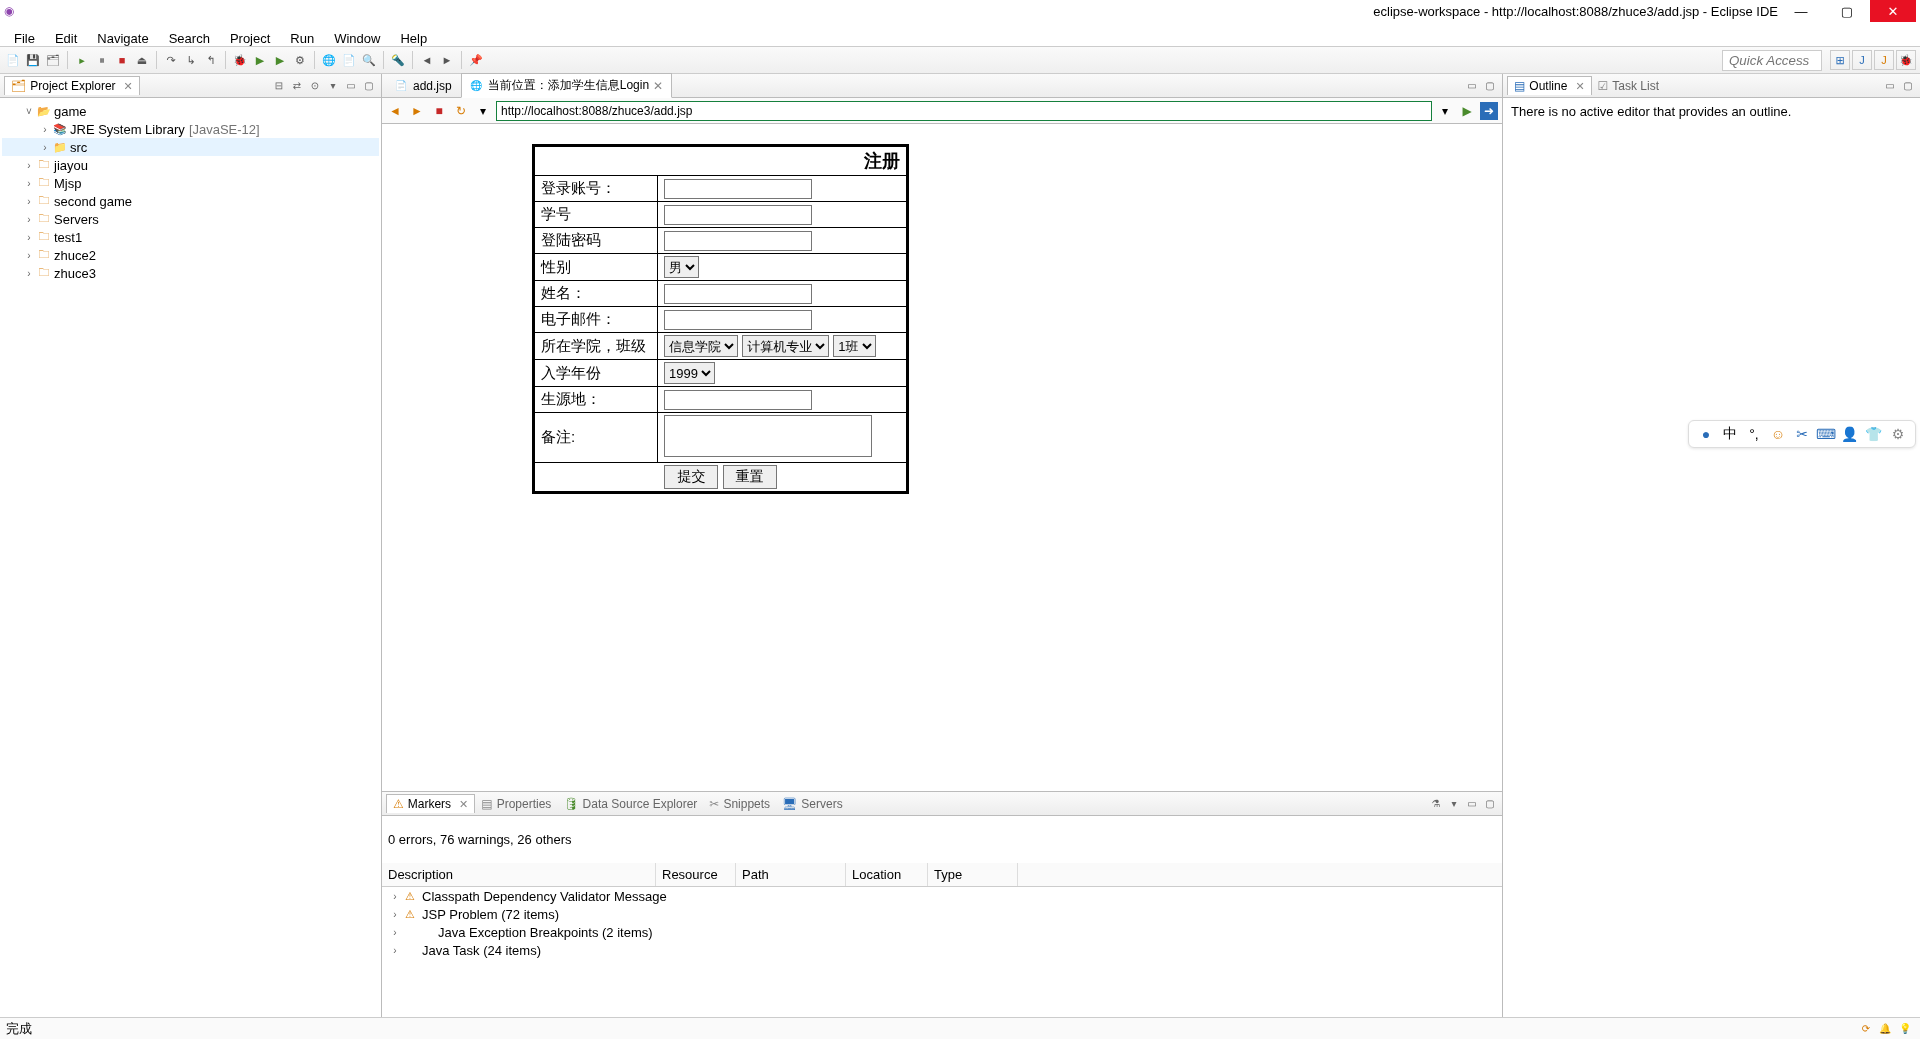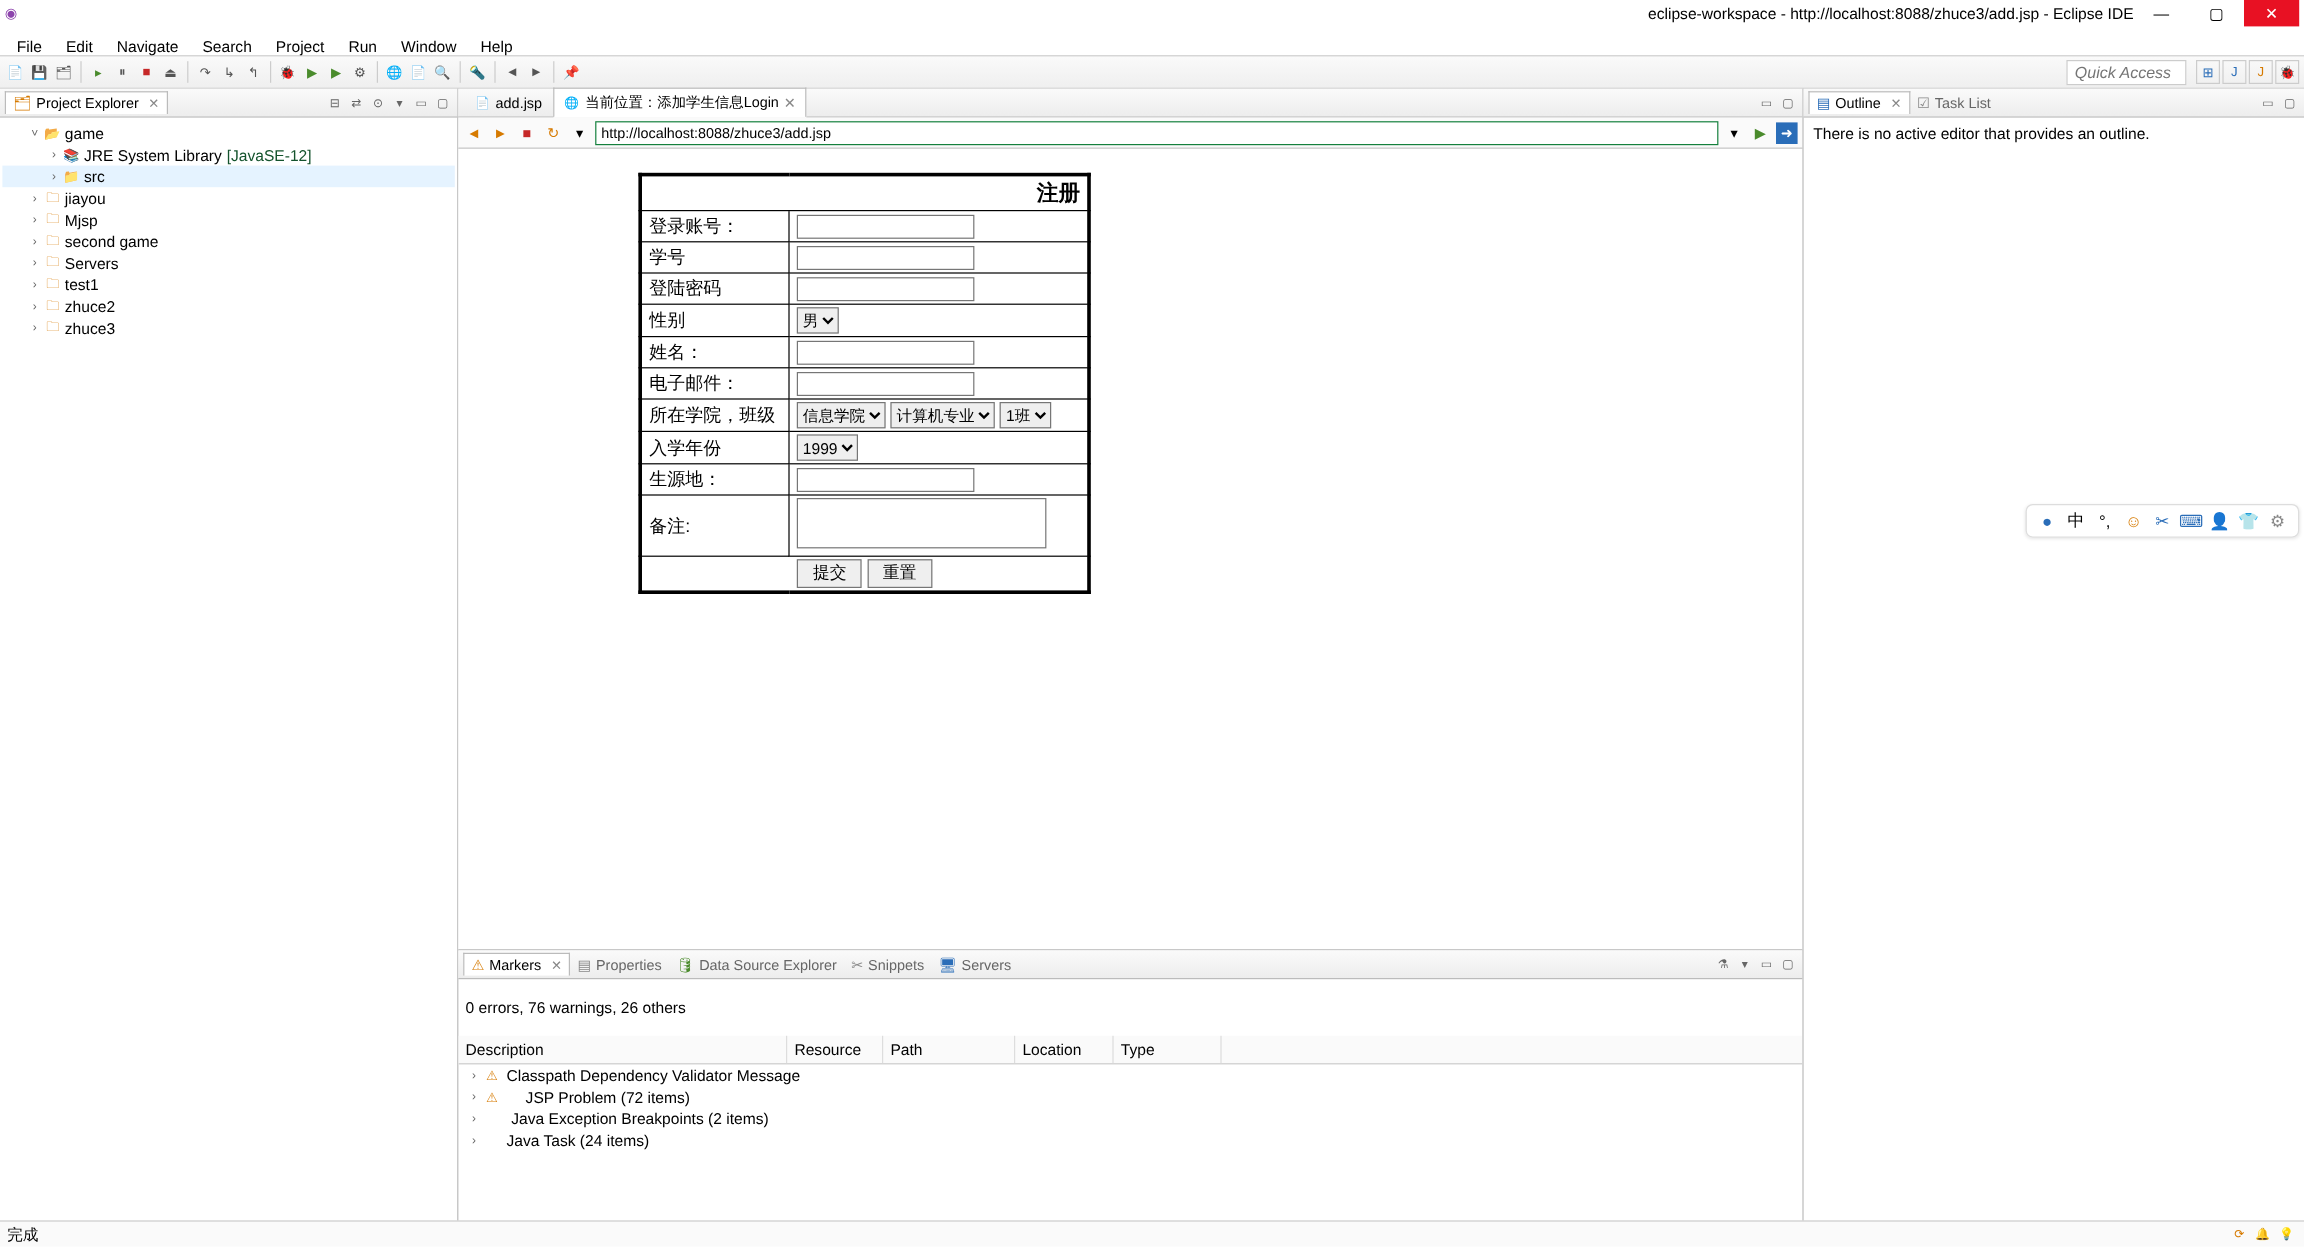--- a/index.html
+++ b/index.html
@@ -38,21 +38,21 @@
 .view-tab .x { font-size: 11px; color: #888; margin-left: 4px; }
 .view-tbs { margin-left: auto; display: flex; gap: 2px; padding-right: 4px; }
 .vtb { width: 16px; height: 16px; display: inline-flex; align-items: center; justify-content: center; font-size: 10px; color: #666; }
 
 
 .tree { padding: 4px 2px; overflow: auto; flex: 1; font-size: 13px; }
 .tree-row { display: flex; align-items: center; height: 18px; padding-left: 4px; }
 .tree-row .tw { width: 14px; display: inline-flex; justify-content: center; color: #666; font-size: 10px; }
 .tree-row .ic { width: 16px; display: inline-flex; justify-content: center; font-size: 11px; }
 .tree-row .lbl { margin-left: 2px; }
-.tree-row .decor { color: #14532d; margin-left: 4px; }
+.tree-row .decor { color: #737373; margin-left: 4px; }
 .tree-row.sel { background: #e5f3ff; }
 .ind1 { padding-left: 20px; } .ind2 { padding-left: 36px; }
 
 
 .editor-area { display: flex; flex-direction: column; flex: 1; }
 .editor-tabs { display: flex; align-items: center; height: 24px; background: linear-gradient(#fafafa,#ededed); border-bottom: 1px solid #bbb; padding-left: 4px; }
 .etab { display: flex; align-items: center; padding: 3px 8px; font-size: 12px; gap: 4px; border: 1px solid transparent; }
 .etab.active { background: #fff; border: 1px solid #bbb; border-bottom: 1px solid #fff; }
 .etab .ic { width: 14px; height: 14px; display: inline-flex; align-items: center; justify-content: center; font-size: 10px; }
 .browser-bar { display: flex; align-items: center; height: 26px; border-bottom: 1px solid #bbb; gap: 4px; padding: 0 4px; background: #fafafa; }
@@ -359,26 +359,26 @@
           </div>
         <div id="mk-body">
             <div class="mk-row">
               <span class="tw">›</span>
               <span class="ic c-orange">⚠</span>
               <span style="margin-left:4px">Classpath Dependency Validator Message</span>
             </div>
             <div class="mk-row">
               <span class="tw">›</span>
               <span class="ic c-orange">⚠</span>
-              <span style="margin-left:20px">JSP Problem (72 items)</span>
+              <span style="margin-left:4px">JSP Problem (72 items)</span>
             </div>
             <div class="mk-row">
               <span class="tw">›</span>
               <span class="ic"></span>
-              <span style="margin-left:8px">Java Exception Breakpoints (2 items)</span>
+              <span style="margin-left:20px">Java Exception Breakpoints (2 items)</span>
             </div>
             <div class="mk-row">
               <span class="tw">›</span>
               <span class="ic"></span>
               <span style="margin-left:4px">Java Task (24 items)</span>
             </div>
           </div>
       </div>
     </div>
   </div>

